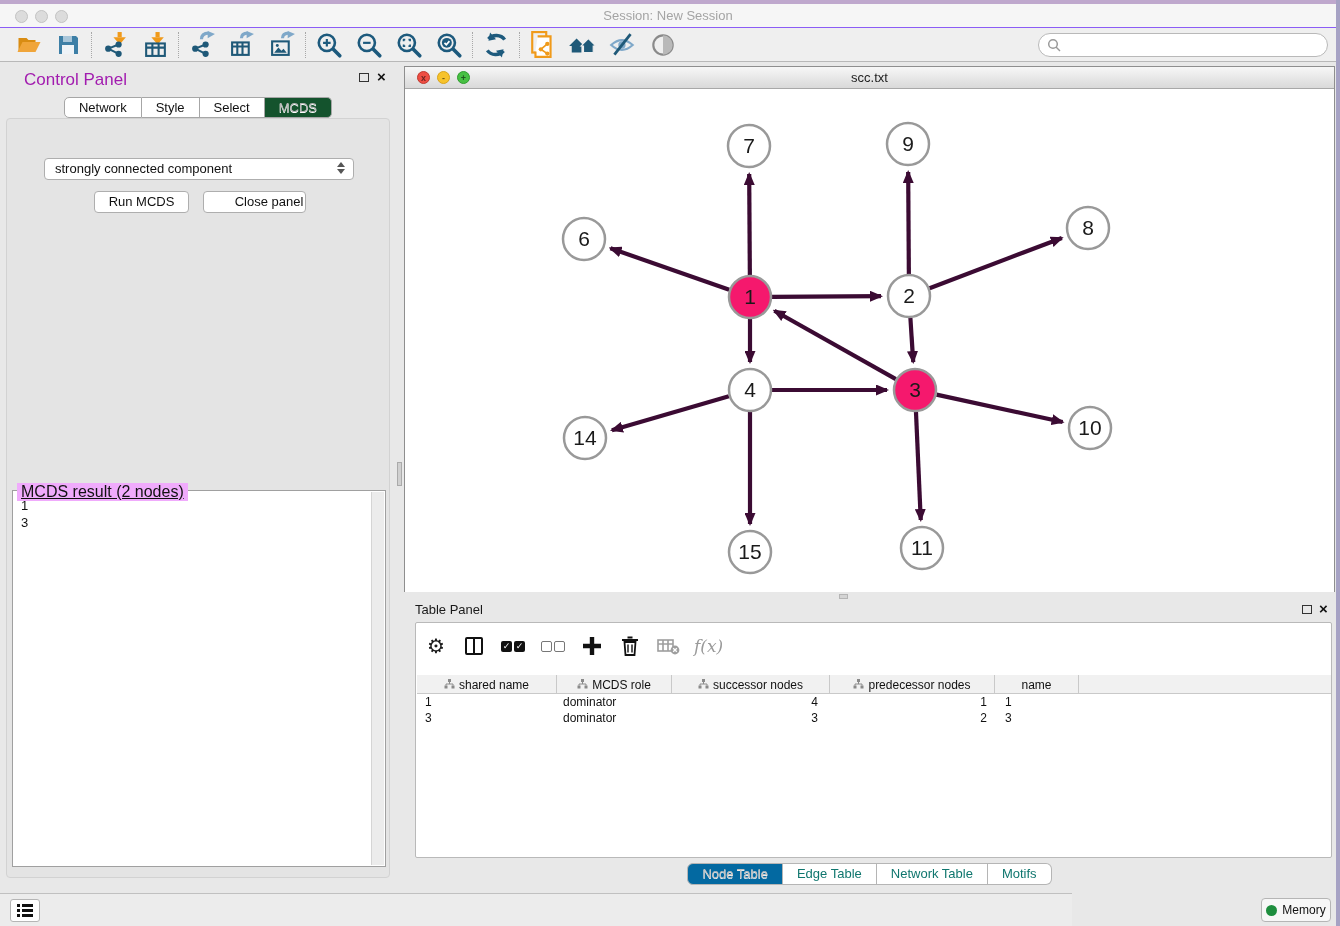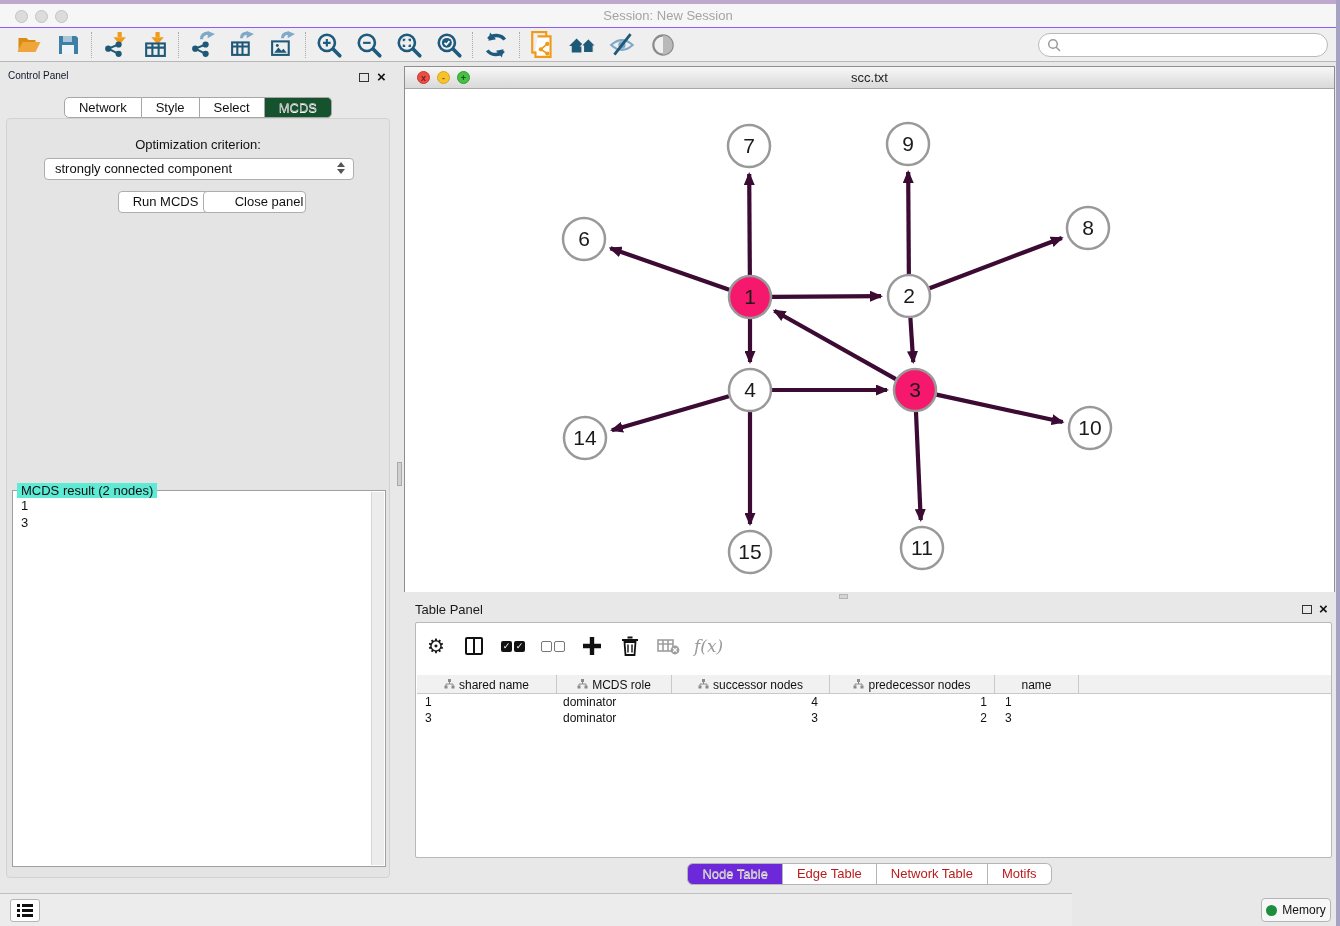--- a/index.html
+++ b/index.html
@@ -17,40 +17,40 @@
   
   #toolbar { left:0; top:28px; width:1336px; height:34px; background:#efefef; border-bottom:1px solid #b8b8b8; display:flex; align-items:center; padding-left:8px; }
   .tbtn { width:40px; height:30px; display:flex; align-items:center; justify-content:center; cursor:default; }
   .tsep { width:1px; height:26px; border-left:1px dotted #a8a8a8; margin:0 3px; }
   #toolbar-search { position:absolute; right:12px; top:33px; width:290px; height:24px; border:1px solid #b9b9b9; border-radius:12px; background:#fff; display:flex; align-items:center; padding-left:7px; }
   #toolbar-search input { border:none; outline:none; flex:1; height:20px; font-size:13px; background:transparent; }
 
   
   #control-panel { left:0; top:62px; width:396px; height:831px; background:#e8e8e8; }
   #cp-header { left:0; top:8px; width:100%; height:20px; }
-  #cp-title { left:8px; top:0; font-size:10px; color:#0f172a; }
+  #cp-title { left:24px; top:0; font-size:17px; color:#a21caf; }
   .float-btn { width:10px; height:9px; border:1.5px solid #333; display:inline-block; }
   .close-btn { font-size:15px; font-weight:bold; color:#111; line-height:12px; }
   #cp-tabs { left:0; top:35px; width:100%; display:flex; justify-content:center; }
   .seg-tab { height:21px; line-height:19px; padding:0 14px; font-size:13px; background:#fff; border:1px solid #a6a6a6; border-left:none; color:#111; }
   .seg-tab:first-child { border-left:1px solid #a6a6a6; border-radius:5px 0 0 5px; }
   .seg-tab:last-child { border-radius:0 5px 5px 0; }
   .seg-tab.active { background:#14532d; color:#b4b4b4; text-shadow:0 1px 0 #fff; }
   #cp-pane { left:6px; top:56px; width:384px; height:760px; background:#e4e4e4; border:1px solid #d2d2d2; border-radius:4px; }
   #opt-label { left:0; top:75px; width:100%; text-align:center; font-size:13px; color:#111; }
   #opt-select { left:44px; top:96px; width:310px; height:22px; background:#fff; border:1px solid #aeaeae; border-radius:4px; font-size:13px; line-height:20px; padding-left:10px; color:#111; }
   #opt-arrows { position:absolute; right:8px; top:3px; display:flex; flex-direction:column; gap:2px; }
   #opt-arrows i { width:0; height:0; border-left:4px solid transparent; border-right:4px solid transparent; display:block; }
   #opt-arrows .up { border-bottom:5px solid #555; }
   #opt-arrows .dn { border-top:5px solid #555; }
   .cp-btn { height:22px; background:#fff; border:1px solid #aeaeae; border-radius:4px; font-size:13px; text-align:center; line-height:20px; color:#111; }
-  #btn-run { left:94px; top:129px; width:95px;margin-left:24px; }
+  #btn-run { left:94px; top:129px; width:95px; }
   #btn-close { left:203px; top:129px; width:103px;padding-left:29px; }
   #result-box { left:12px; top:428px; width:374px; height:377px; border:1px solid #a0a0a0; background:#fff; }
-  #result-legend { position:absolute; left:4px; top:-8px; background:#5eead4; padding:0 4px; font-size:13px; color:#111; }
+  #result-legend { position:absolute; left:4px; top:-8px; background:#f0abfc; padding:0 4px; font-size:16px; color:#111;text-decoration:underline; }
   #result-list { position:absolute; left:2px; top:6px; right:15px; font-size:13px; color:#111; line-height:17px; padding-left:6px; }
   #result-scroll { position:absolute; right:1px; top:1px; width:13px; height:373px; background:#ececec; border-left:1px solid #d5d5d5; }
 
   
   #v-splitter { left:396px; top:62px; width:7px; height:831px; background:#e8e8e8; }
   #v-handle { left:1px; top:400px; width:5px; height:24px; background:#d0d0d0; border:1px solid #aaa; }
 
   
   #net-frame { left:404px; top:66px; width:931px; height:526px; border:1px solid #8e8e8e; background:#fff; }
   #net-titlebar { left:0; top:0; width:100%; height:22px; background:linear-gradient(#f7f7f7,#d9d9d9); border-bottom:1px solid #a8a8a8; }
@@ -71,24 +71,24 @@
   .cb.on { background:#111; color:#fff; font-size:9px; line-height:11px; text-align:center; }
   .cb.off { border:1.5px solid #777; background:#fff; }
   .fx-icon { font-family:"DejaVu Serif", serif; font-style:italic; font-size:17px; color:#9a9a9a; }
   .gear-icon { font-size:20px; color:#1a1a1a; line-height:22px; }
   #tp-grid { left:1px; top:52px; width:914px; }
   .hdr-row { display:flex; height:19px; background:#f1f1f1; border-bottom:1px solid #c9c9c9; }
   .hdr-cell { display:flex; align-items:center; justify-content:center; gap:4px; font-size:12px; color:#111; border-right:1px solid #c9c9c9; height:19px; }
   .body-row { display:flex; height:16px; }
   .body-cell { font-size:12px; color:#111; line-height:16px; white-space:nowrap; overflow:hidden; }
   #tp-tabs { left:0; top:263px; width:100%; display:flex; justify-content:center; }
-  .tp-tab { height:22px; line-height:20px; padding:0 14px; font-size:13px; background:#fff; border:1px solid #b5b5b5; border-left:none; color:#b91c1c; }
+  .tp-tab { height:22px; line-height:20px; padding:0 14px; font-size:13px; background:#fff; border:1px solid #b5b5b5; border-left:none; color:#0f766e; }
   .tp-tab:first-child { border-left:1px solid #b5b5b5; border-radius:6px 0 0 6px; }
   .tp-tab:last-child { border-radius:0 6px 6px 0; }
-  .tp-tab.active { background:#6d28d9; color:#c0c0c0; text-shadow:0 1px 0 #eee; }
+  .tp-tab.active { background:#0369a1; color:#c0c0c0; text-shadow:0 1px 0 #eee; }
 
   
   #statusbar { left:0; top:893px; width:1072px; height:33px; background:#ececec; border-top:1px solid #c0c0c0; }
   #sb-list-btn { left:10px; top:5px; width:30px; height:23px; background:#fff; border:1px solid #b5b5b5; border-radius:3px; display:flex; align-items:center; justify-content:center; }
   .list-glyph { width:16px; height:13px; display:flex; flex-direction:column; justify-content:space-between; }
   .list-glyph i { display:flex; align-items:center; gap:2px; height:3px; }
   .list-glyph i:before { content:""; width:3px; height:3px; background:#111; }
   .list-glyph i:after { content:""; flex:1; height:3px; background:#111; }
   #sb-memory { left:1261px; top:4px; width:70px; height:24px; background:#f7f7f7; border:1px solid #b5b5b5; border-radius:4px; display:flex; align-items:center; justify-content:center; gap:5px; font-size:12px; color:#111; }
   #mem-dot { width:11px; height:11px; border-radius:50%; background:#1e8e3e; }
@@ -256,21 +256,20 @@
     <span class="abs float-btn" style="left:359px; top:3px"></span>
     <span class="abs close-btn" style="left:377px; top:1px">×</span>
   </div>
   <div class="abs" id="cp-tabs">
       <span class="seg-tab">Network</span>
       <span class="seg-tab">Style</span>
       <span class="seg-tab">Select</span>
       <span class="seg-tab active">MCDS</span>
     </div>
   <div class="abs" id="cp-pane"></div>
-  <div class="abs" id="opt-label">Optimization criterion:</div>
   <div class="abs" id="opt-select">
     <span>strongly connected component</span>
     <span id="opt-arrows">
         <i class="up"></i>
         <i class="dn"></i>
       </span>
   </div>
   <div class="abs cp-btn" id="btn-run">Run MCDS</div>
   <div class="abs cp-btn" id="btn-close">Close panel</div>
   <div class="abs" id="result-box">

